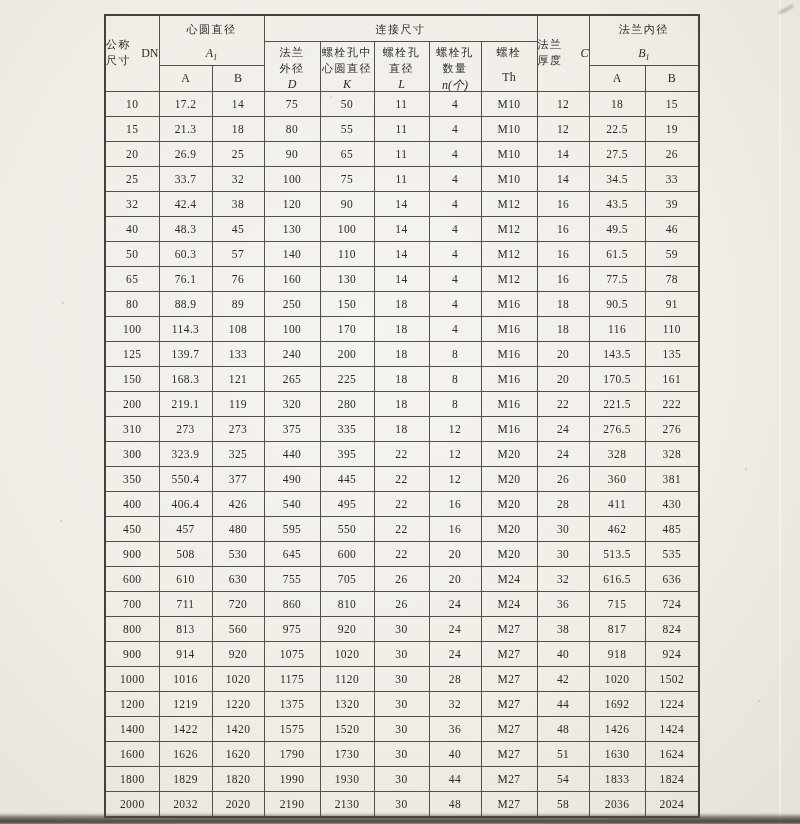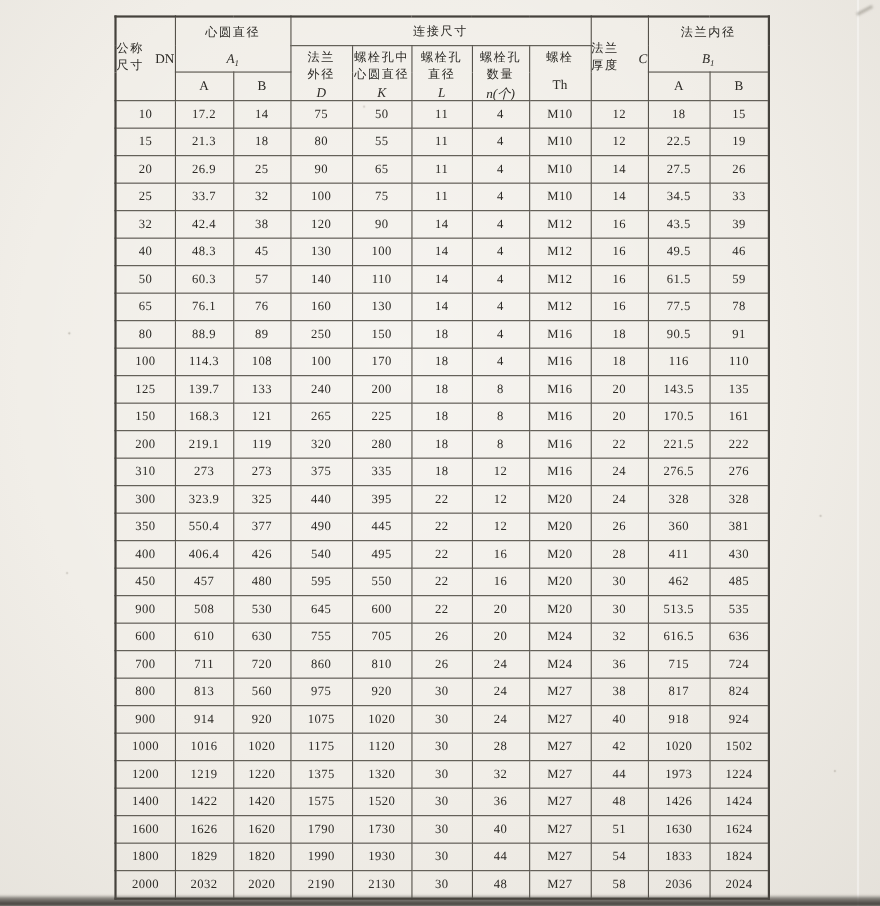--- a/index.html
+++ b/index.html
@@ -480,21 +480,21 @@
       <tr>
         <td>1200</td>
         <td>1219</td>
         <td>1220</td>
         <td>1375</td>
         <td>1320</td>
         <td>30</td>
         <td>32</td>
         <td>M27</td>
         <td>44</td>
-        <td>1973</td>
+        <td>1692</td>
         <td>1224</td>
       </tr>
       <tr>
         <td>1400</td>
         <td>1422</td>
         <td>1420</td>
         <td>1575</td>
         <td>1520</td>
         <td>30</td>
         <td>36</td>

